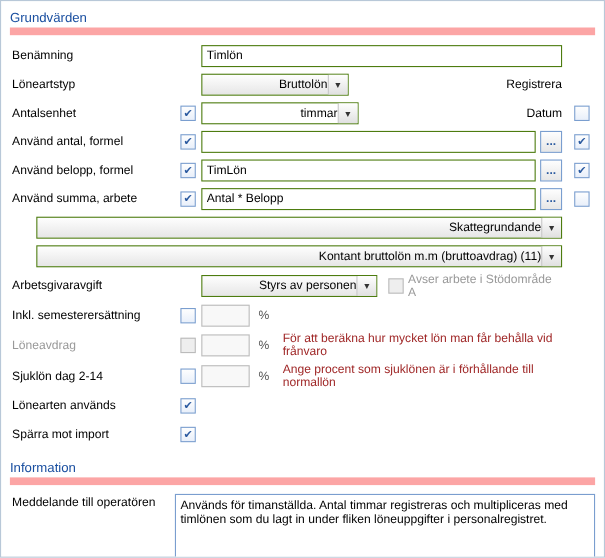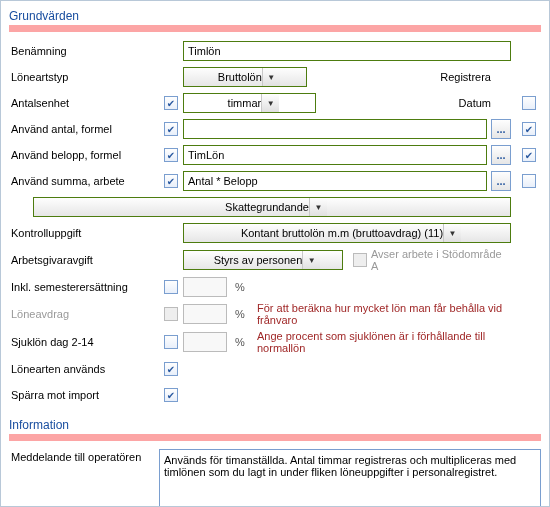--- a/index.html
+++ b/index.html
@@ -64,21 +64,21 @@
     height: 20px;
     font-size: 11px;
     padding: 2px 4px;
     font-family: Liberation Sans, sans-serif;
   }
   .text-input { flex: 1; }
   .select, .combo {
     flex: 1;
     display: flex;
     align-items: center;
-    justify-content: center;
+    justify-content: flex-end;
     background: linear-gradient(#fefefe, #e6e6e6);
     cursor: pointer;
     padding-right: 0;
   }
   .select.white { background: #fff; }
   .select-arrow {
     width: 18px;
     height: 18px;
     display: flex;
     align-items: center;
@@ -104,21 +104,21 @@
   }
   .tail-col {
     width: 24px;
     flex-shrink: 0;
     display: flex;
     justify-content: center;
     margin-left: 6px;
   }
   .tail-label {
     margin-left: 8px;
-    margin-right: 20px;
+    margin-right: 0;
     color: #000;
   }
   .pct-input {
     width: 44px;
     border: 1px solid #bbb;
     background: #f8f8f8;
     height: 20px;
     font-size: 11px;
     padding: 2px 4px;
   }
@@ -242,21 +242,20 @@
   <div class="field">
     <div class="select">
       <span class="select-text">Skattegrundande</span>
       <span class="select-arrow">▼</span>
     </div>
   </div>
   <div class="tail-col"></div>
 </div>
 
 <div class="row">
-  <div class="label">Kontrolluppgift</div>
   <div class="chk-col"></div>
   <div class="field">
     <div class="select">
       <span class="select-text">Kontant bruttolön m.m (bruttoavdrag) (11)</span>
       <span class="select-arrow">▼</span>
     </div>
   </div>
   <div class="tail-col"></div>
 </div>
 

